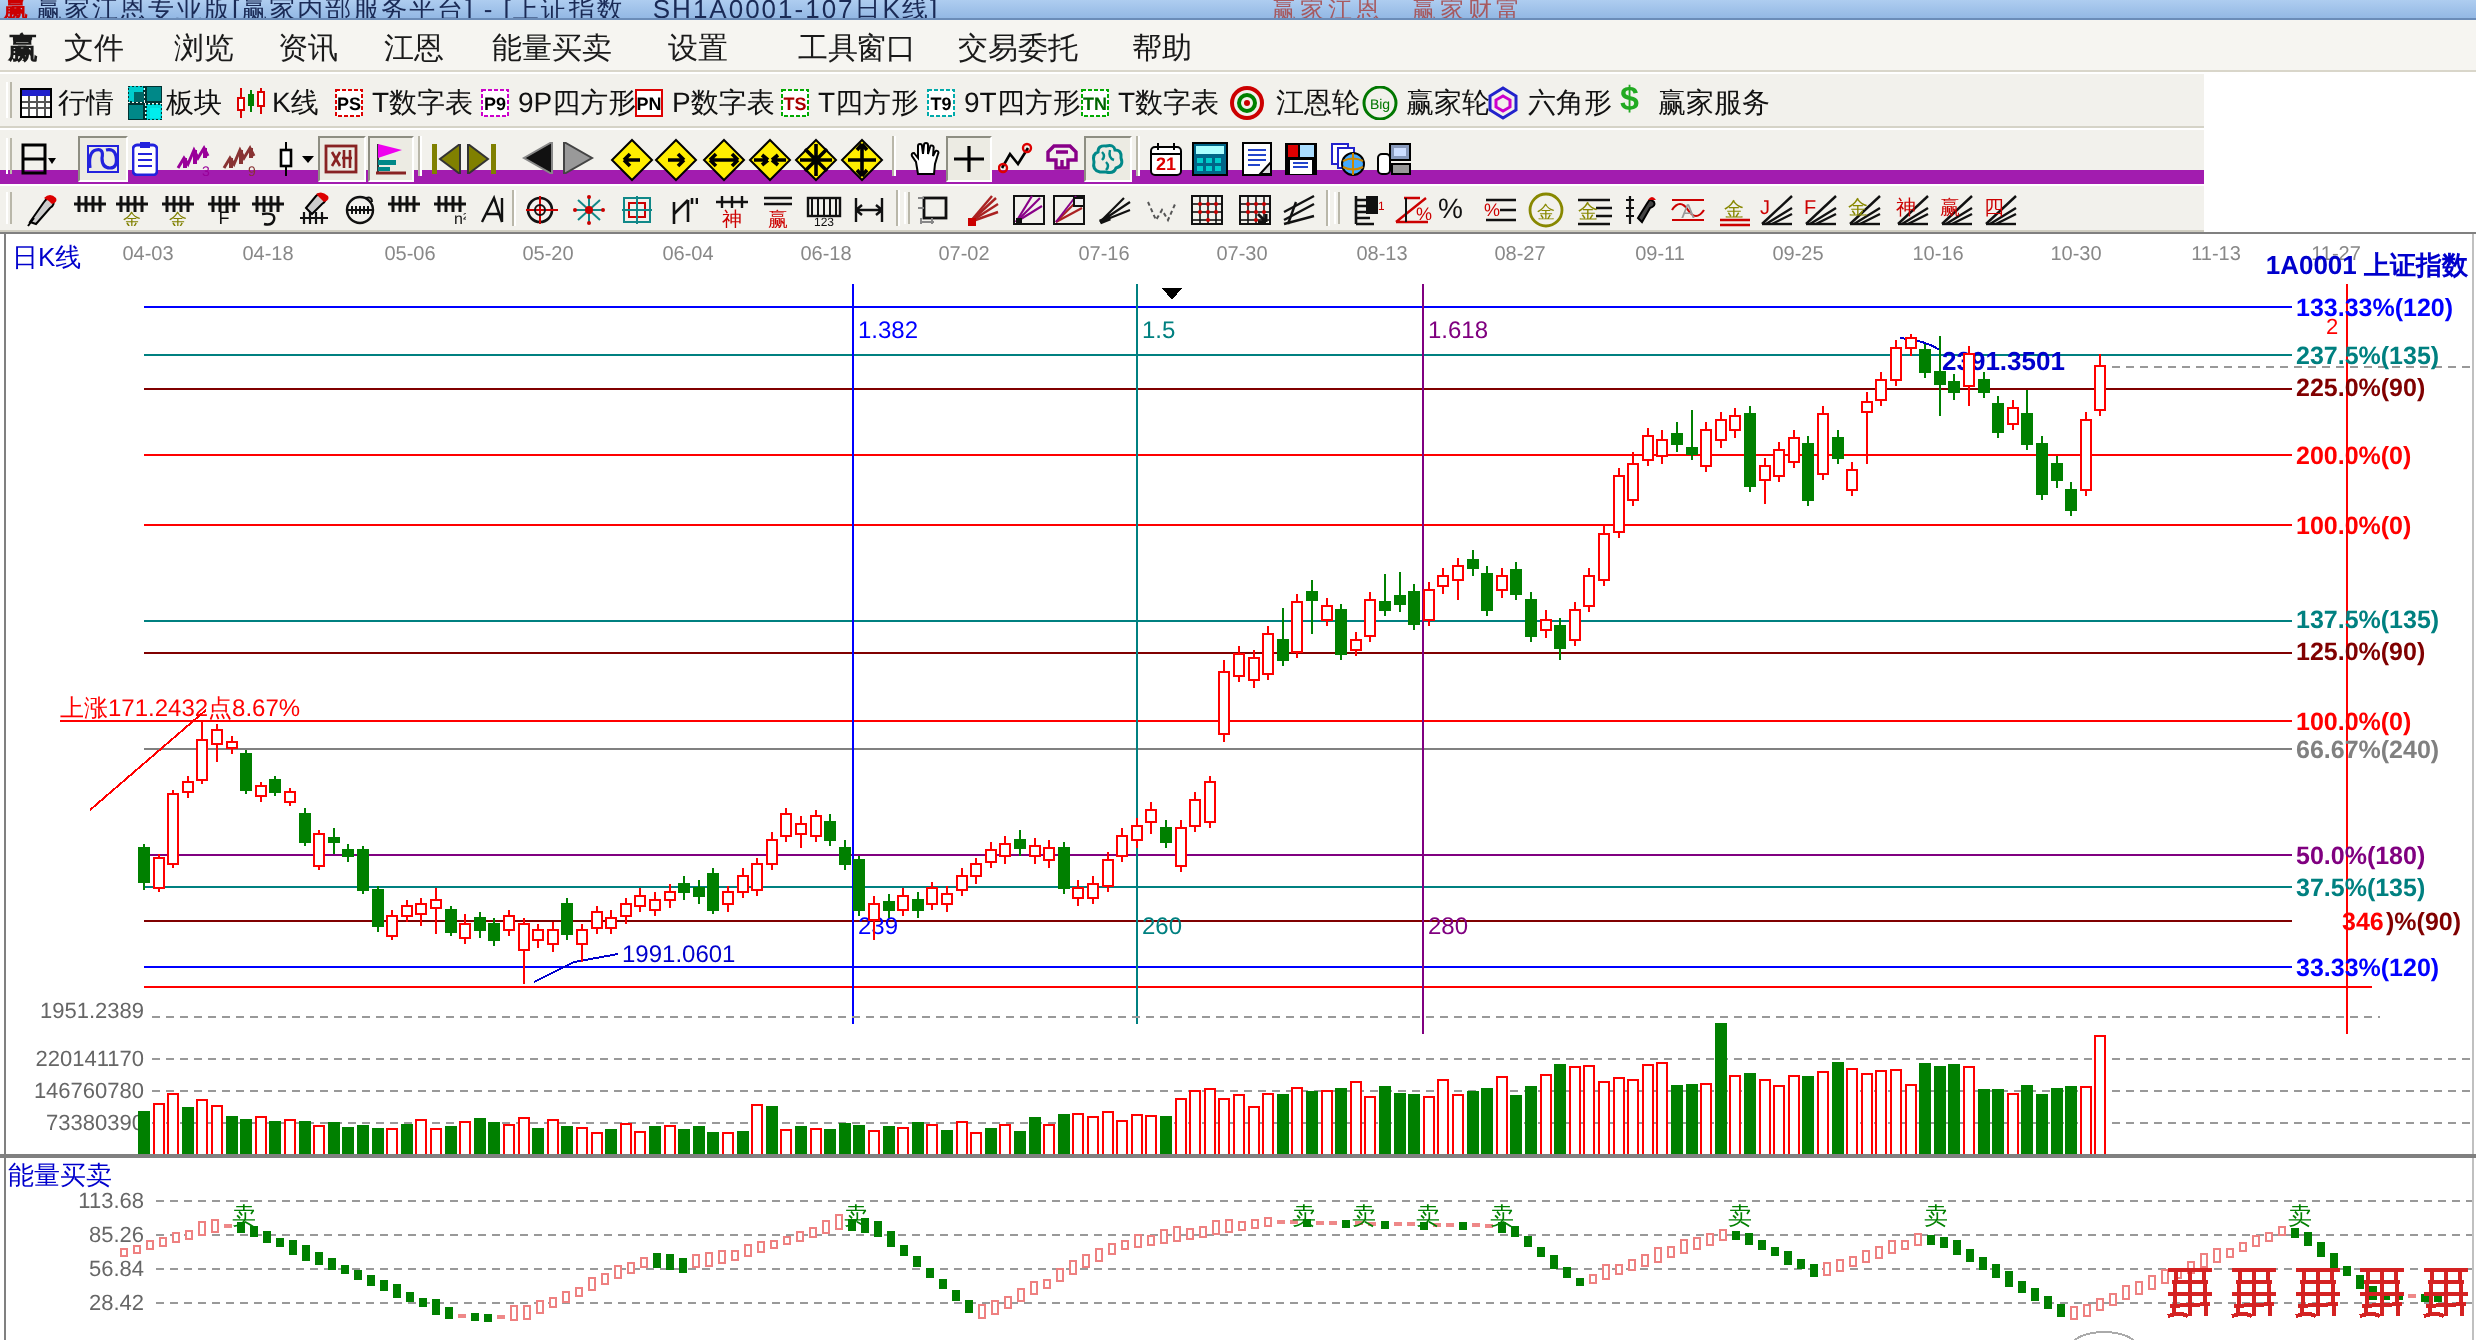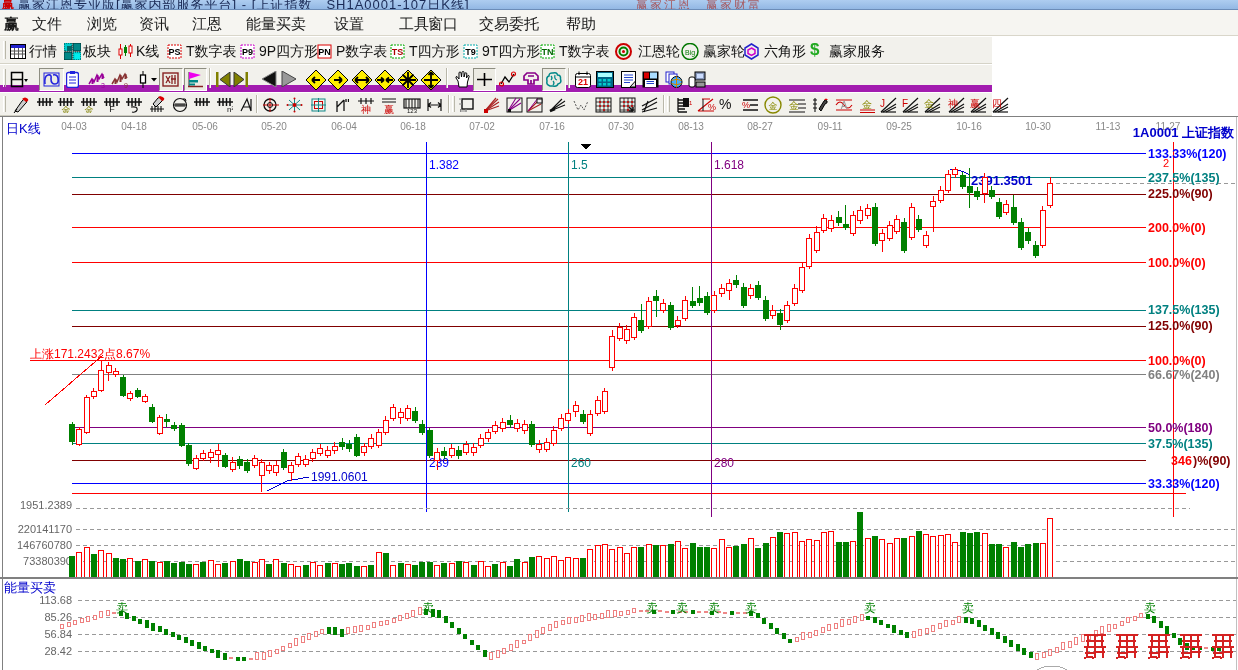--- a/index.html
+++ b/index.html
@@ -5,21 +5,21 @@
 *{margin:0;padding:0;box-sizing:border-box}
 html,body{width:1238px;height:670px;overflow:hidden;font-family:"Liberation Sans",sans-serif;background:#fff}
 #app{position:relative;width:1238px;height:670px}
 .titlebar{position:absolute;left:0;top:0;width:1238px;height:10px;background:linear-gradient(#aecdf0,#93b8e4);border-bottom:1px solid #6b8cb8;overflow:hidden}
 .titlebar .tt{position:absolute;left:18px;top:-4px;font-size:13px;letter-spacing:1px;color:#1a2a55;white-space:nowrap}
 .titlebar .ic{position:absolute;left:2px;top:-4px;font-size:12px;color:#c00;font-weight:bold}
 .titlebar .mid{position:absolute;left:636px;top:-3px;font-size:12px;letter-spacing:2px;color:#a84848;opacity:.85;white-space:nowrap}
 .menubar{position:absolute;left:0;top:10px;width:1238px;height:26px;background:#f6f5f1;border-bottom:1px solid #d9d6ca}
 .menubar span{position:absolute;top:5px;font-size:15px;color:#1a1a1a;white-space:nowrap}
 .logo{position:absolute;left:4px;top:3px;font-size:16px;color:#cc1111;font-weight:bold}
-.tb{position:absolute;left:0;width:992px;background:#f2f1ec}
+.tb{position:absolute;left:0;width:1102px;background:#f2f1ec}
 .tb1{top:36px;height:28px;border-top:1px solid #fff;border-bottom:1px solid #d5d3c7}
 .tb2{top:64px;height:28px;border-top:1px solid #fff;border-bottom:7px solid #a21caf}
 .tb3{top:92px;height:24px;border-top:1px solid #fff;border-bottom:1px solid #cfcdc1}
 .it{position:absolute;font-size:14px;color:#111;white-space:nowrap}
 .grip{position:absolute;top:4px;width:3px;height:18px;border-left:1px solid #fff;border-right:1px solid #b9b7a9}
 .sep{position:absolute;top:3px;width:2px;height:20px;border-left:1px solid #b9b7a9;border-right:1px solid #fff}
 .box{position:absolute;border:1px solid;border-color:#8e8e82 #fff #fff #8e8e82;background:#ecebe3}
 svg.ti{position:absolute}
 #chart{position:absolute;left:0;top:116px;font-size:0}
 #chart svg{display:block}

